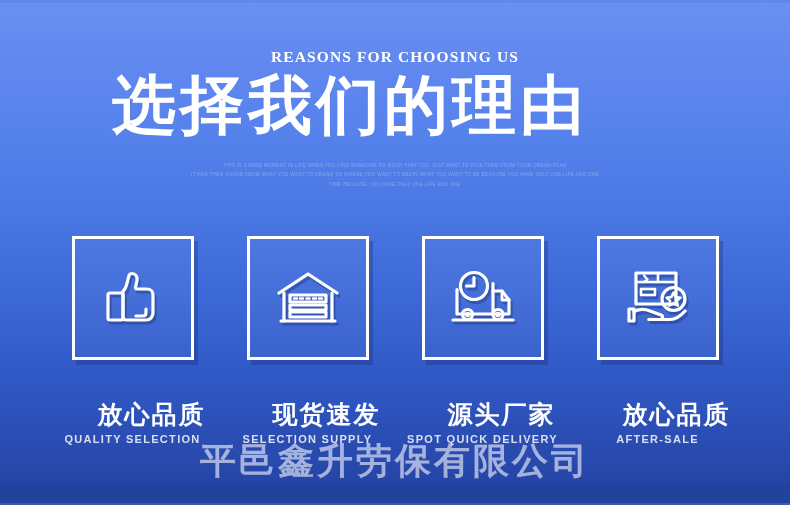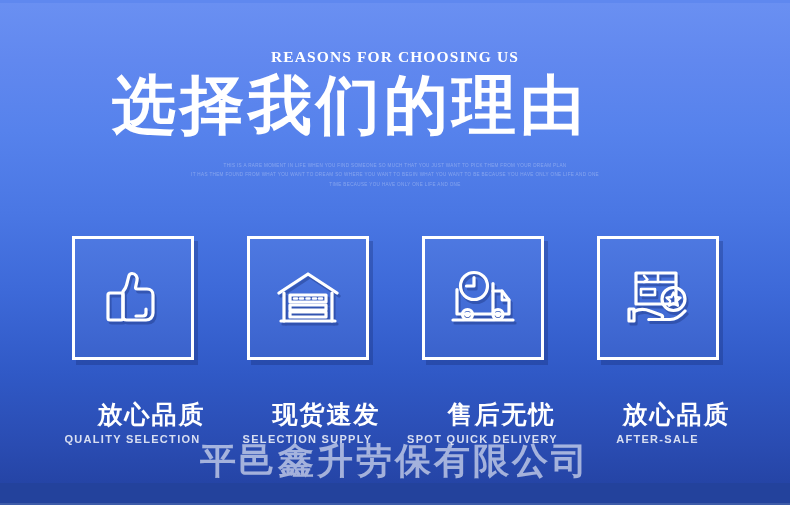--- a/index.html
+++ b/index.html
@@ -227,21 +227,21 @@
             <circle cx="18.5" cy="45.5" r="5"></circle>
             <circle cx="18.5" cy="45.5" r="1.6" stroke-width="2.2"></circle>
             <circle cx="49" cy="45.5" r="5"></circle>
             <circle cx="49" cy="45.5" r="1.6" stroke-width="2.2"></circle>
             <path d="M4 51 L64 51"></path>
             <circle cx="25" cy="17" r="13.5"></circle>
             <path d="M25 8.5 L25 17 L17.5 17"></path>
           </svg>
         </span>
       </div>
-      <div class="feature-cn">售后无忧</div>
+      <div class="feature-cn">源头厂家</div>
       <div class="feature-en">SPOT QUICK DELIVERY</div>
     </div>
 
     <div class="feature">
       <div class="icon-frame">
         <span>
           <svg width="66" height="60" viewBox="0 0 66 60" fill="none" stroke="#ffffff" stroke-width="3.2" stroke-linecap="round" stroke-linejoin="round">
             <rect x="11" y="5" width="40" height="31"></rect>
             <path d="M11 14 L51 14" stroke-width="2.6"></path>
             <path d="M33 5 L33 14" stroke-width="2.6"></path>

